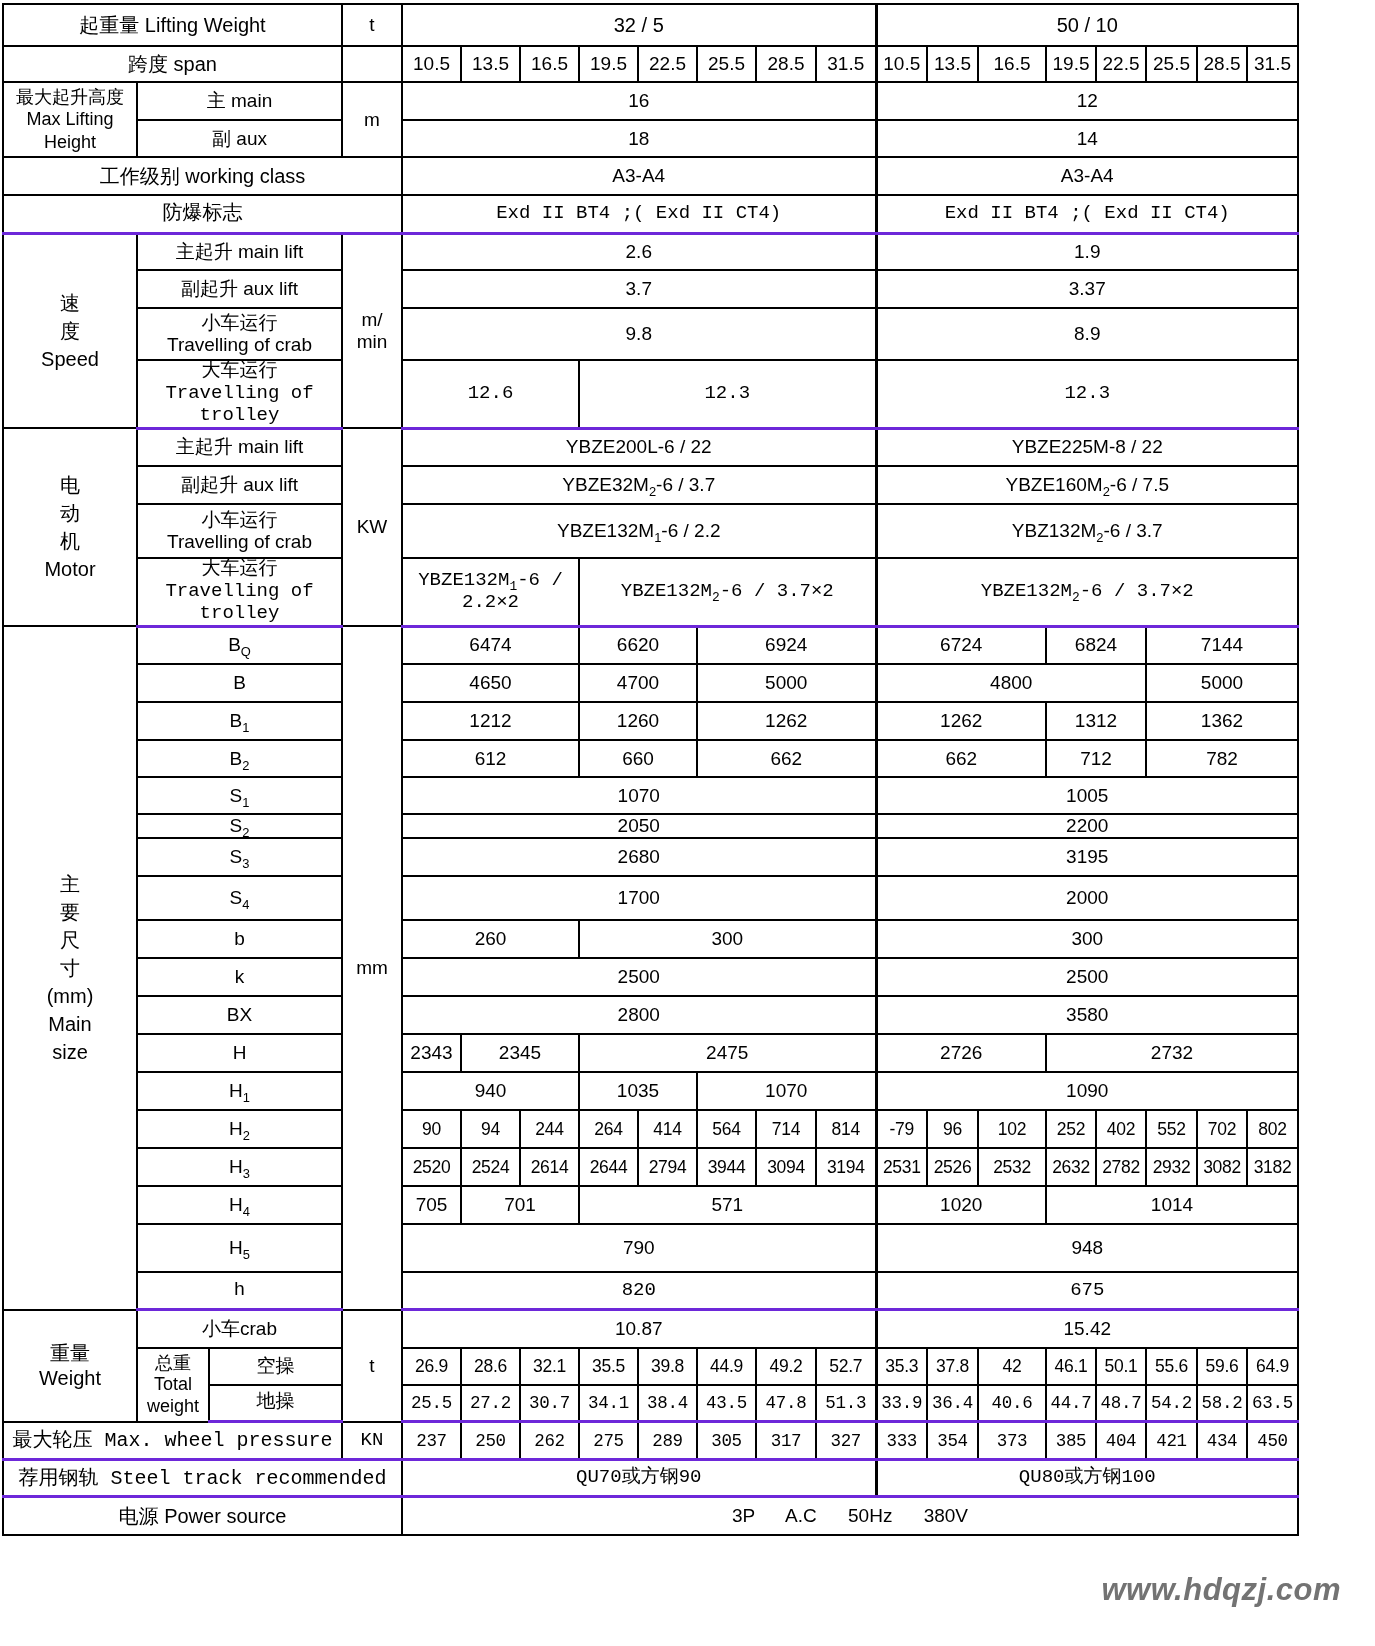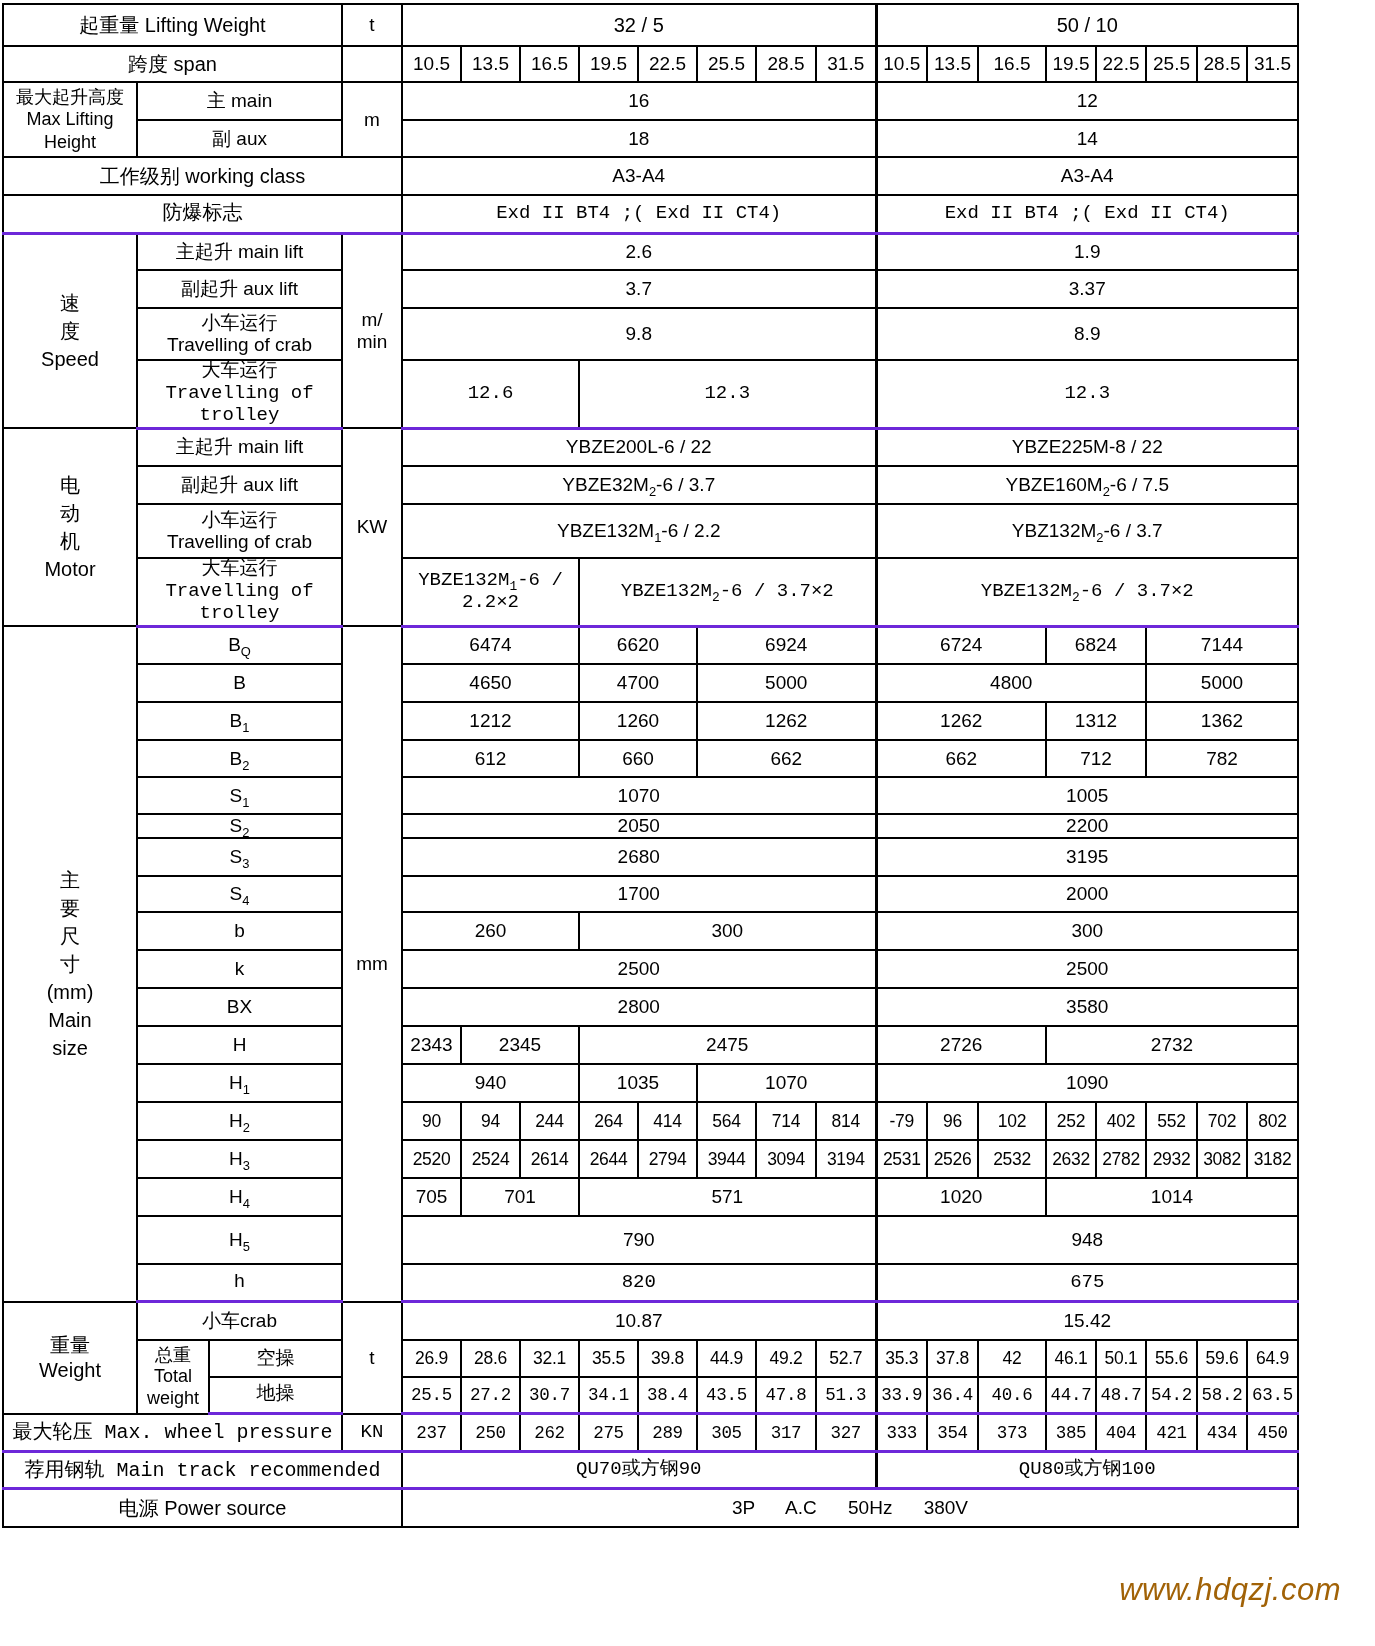--- a/index.html
+++ b/index.html
@@ -17,21 +17,21 @@
   td.sub{font-size:19px;}
   td.unit{font-size:19px;}
   td.big{font-size:20px;}
   td.sm{font-size:17.5px;letter-spacing:-0.3px;}
   td.cr{border-right:3px solid #000;}
   tr.bb td{border-bottom:3px solid #6d28d9;font-family:Liberation Mono, monospace;}
   sub{font-size:68%;line-height:0;}
   .widegap{word-spacing:26px;}
   .watermark{
     position:absolute;top:1572px;right:34px;
-    font-size:31px;font-weight:400;font-style:italic;color:#a16207;
+    font-size:31px;font-weight:700;font-style:italic;color:#737373;
     letter-spacing:0.5px;
   }
 </style>
 </head>
 <body>
 
 <table>
   <colgroup>
     <col style="width:134px">
       <col style="width:72px">
@@ -225,21 +225,21 @@
   <tr style="height:20px">
     <td colspan="2" class="sub">S<sub>2</sub></td>
     <td colspan="8" class="cr">2050</td>
     <td colspan="8">2200</td>
   </tr>
   <tr style="height:38px">
     <td colspan="2" class="sub">S<sub>3</sub></td>
     <td colspan="8" class="cr">2680</td>
     <td colspan="8">3195</td>
   </tr>
-  <tr style="height:36px">
+  <tr style="height:44px">
     <td colspan="2" class="sub">S<sub>4</sub></td>
     <td colspan="8" class="cr">1700</td>
     <td colspan="8">2000</td>
   </tr>
 
   <tr style="height:38px">
     <td colspan="2" class="sub">b</td>
     <td colspan="3">260</td>
     <td colspan="5" class="cr">300</td>
     <td colspan="8">300</td>
@@ -400,21 +400,21 @@
     <td class="sm">354</td>
     <td class="sm">373</td>
     <td class="sm">385</td>
     <td class="sm">404</td>
     <td class="sm">421</td>
     <td class="sm">434</td>
     <td class="sm">450</td>
   </tr>
 
   <tr class="bb" style="height:37px">
-    <td colspan="4" class="lab">荐用钢轨 Main track recommended</td>
+    <td colspan="4" class="lab">荐用钢轨 Steel track recommended</td>
     <td colspan="8" class="cr">QU70或方钢90</td>
     <td colspan="8">QU80或方钢100</td>
   </tr>
 
   <tr style="height:38px">
     <td colspan="4" class="lab">电源 Power source</td>
     <td colspan="16" class="widegap">3P A.C 50Hz 380V</td>
   </tr>
 
   </tbody>

